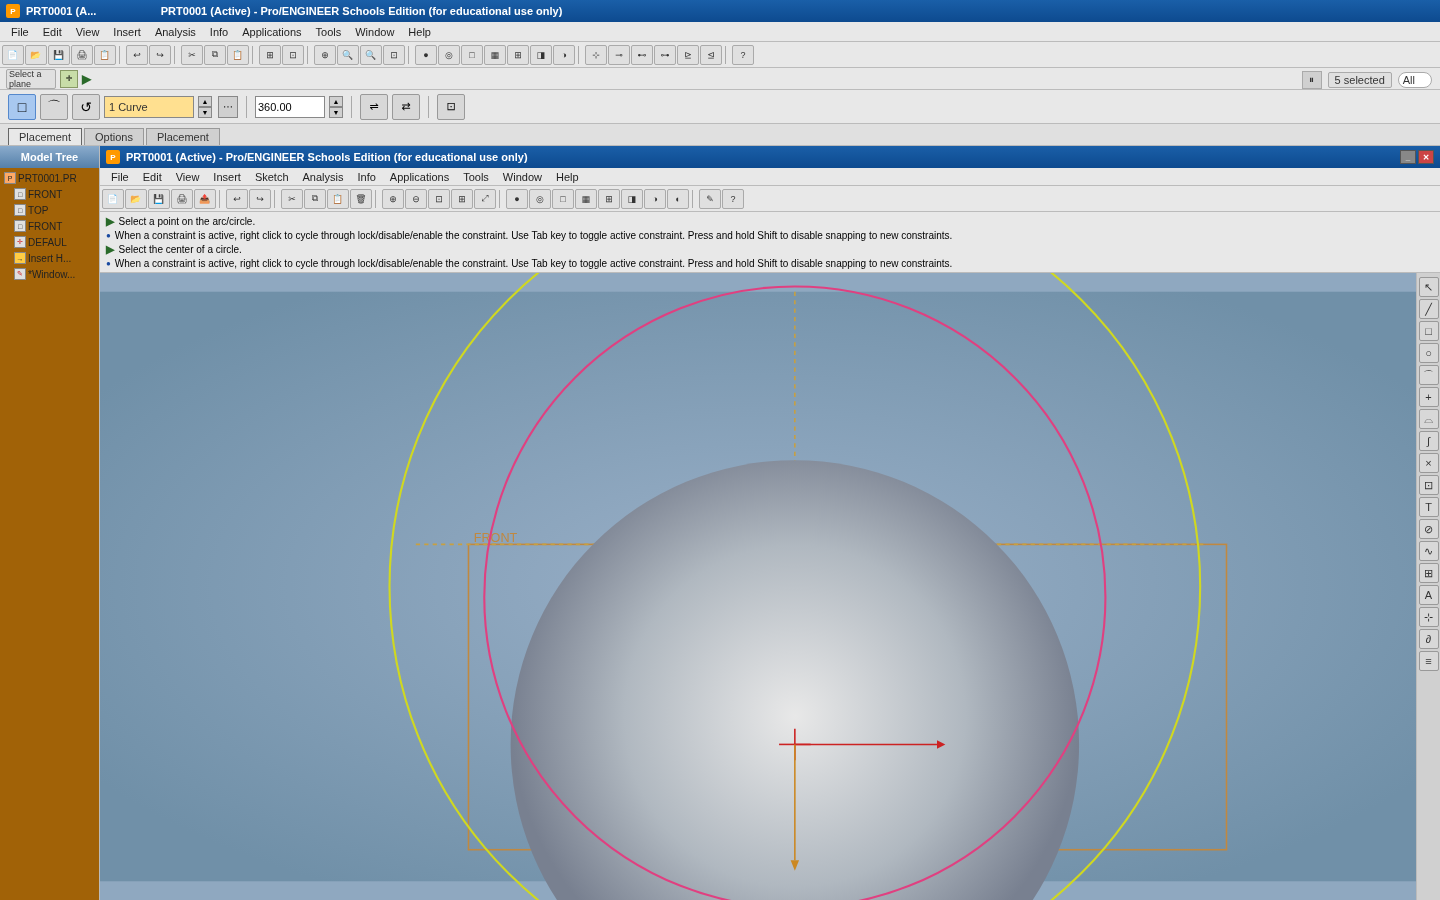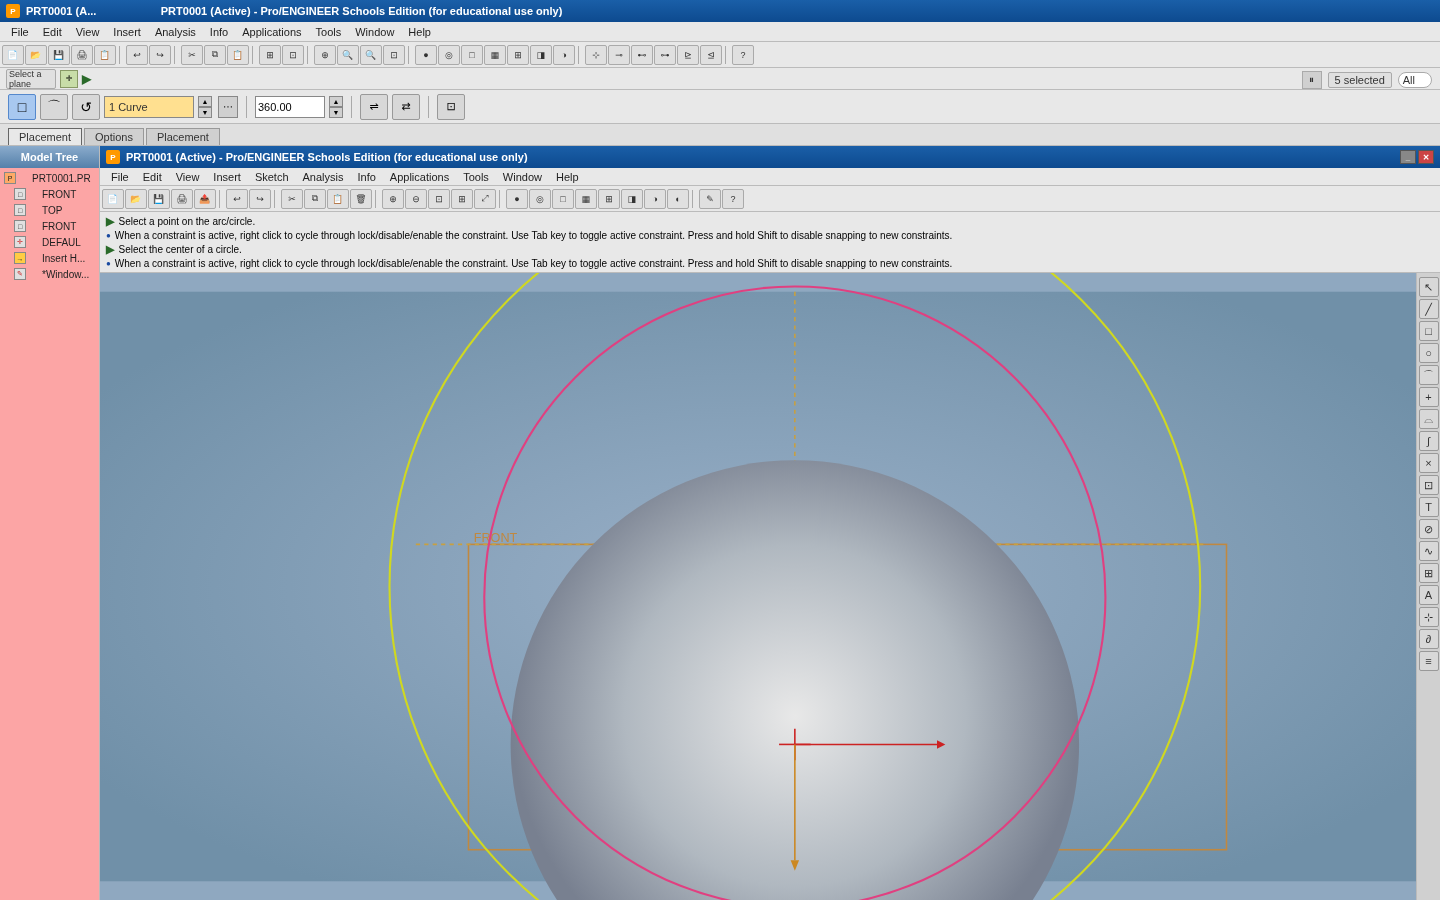--- a/index.html
+++ b/index.html
@@ -128,37 +128,37 @@
 
     
     .main-layout {
       display: flex;
       height: calc(900px - 22px - 20px - 26px - 22px - 34px - 22px);
     }
 
     
     .sidebar {
       width: 100px;
-      background: #fca5a5;
+      background: #a16207;
       border-right: 1px solid #bbb;
       display: flex;
       flex-direction: column;
     }
     .sidebar-title {
       height: 22px;
       background: linear-gradient(to bottom, #8aabcc, #5580aa);
       color: white;
       display: flex;
       align-items: center;
       justify-content: center;
       font-size: 11px;
       font-weight: bold;
     }
     .sidebar-items { padding: 2px; font-size: 10px; }
-    .sidebar-item { display: flex; align-items: center; padding: 2px 2px; gap: 16px; color: #222; }
+    .sidebar-item { display: flex; align-items: center; padding: 2px 2px; gap: 2px; color: #222; }
     .sidebar-item .si-icon { width: 12px; height: 12px; border: 1px solid #888; background: #e0e0e0; display: inline-flex; align-items: center; justify-content: center; font-size: 7px; }
 
     
     .second-window {
       flex: 1;
       display: flex;
       flex-direction: column;
       background: #c8c8c8;
     }
     .second-title-bar {

